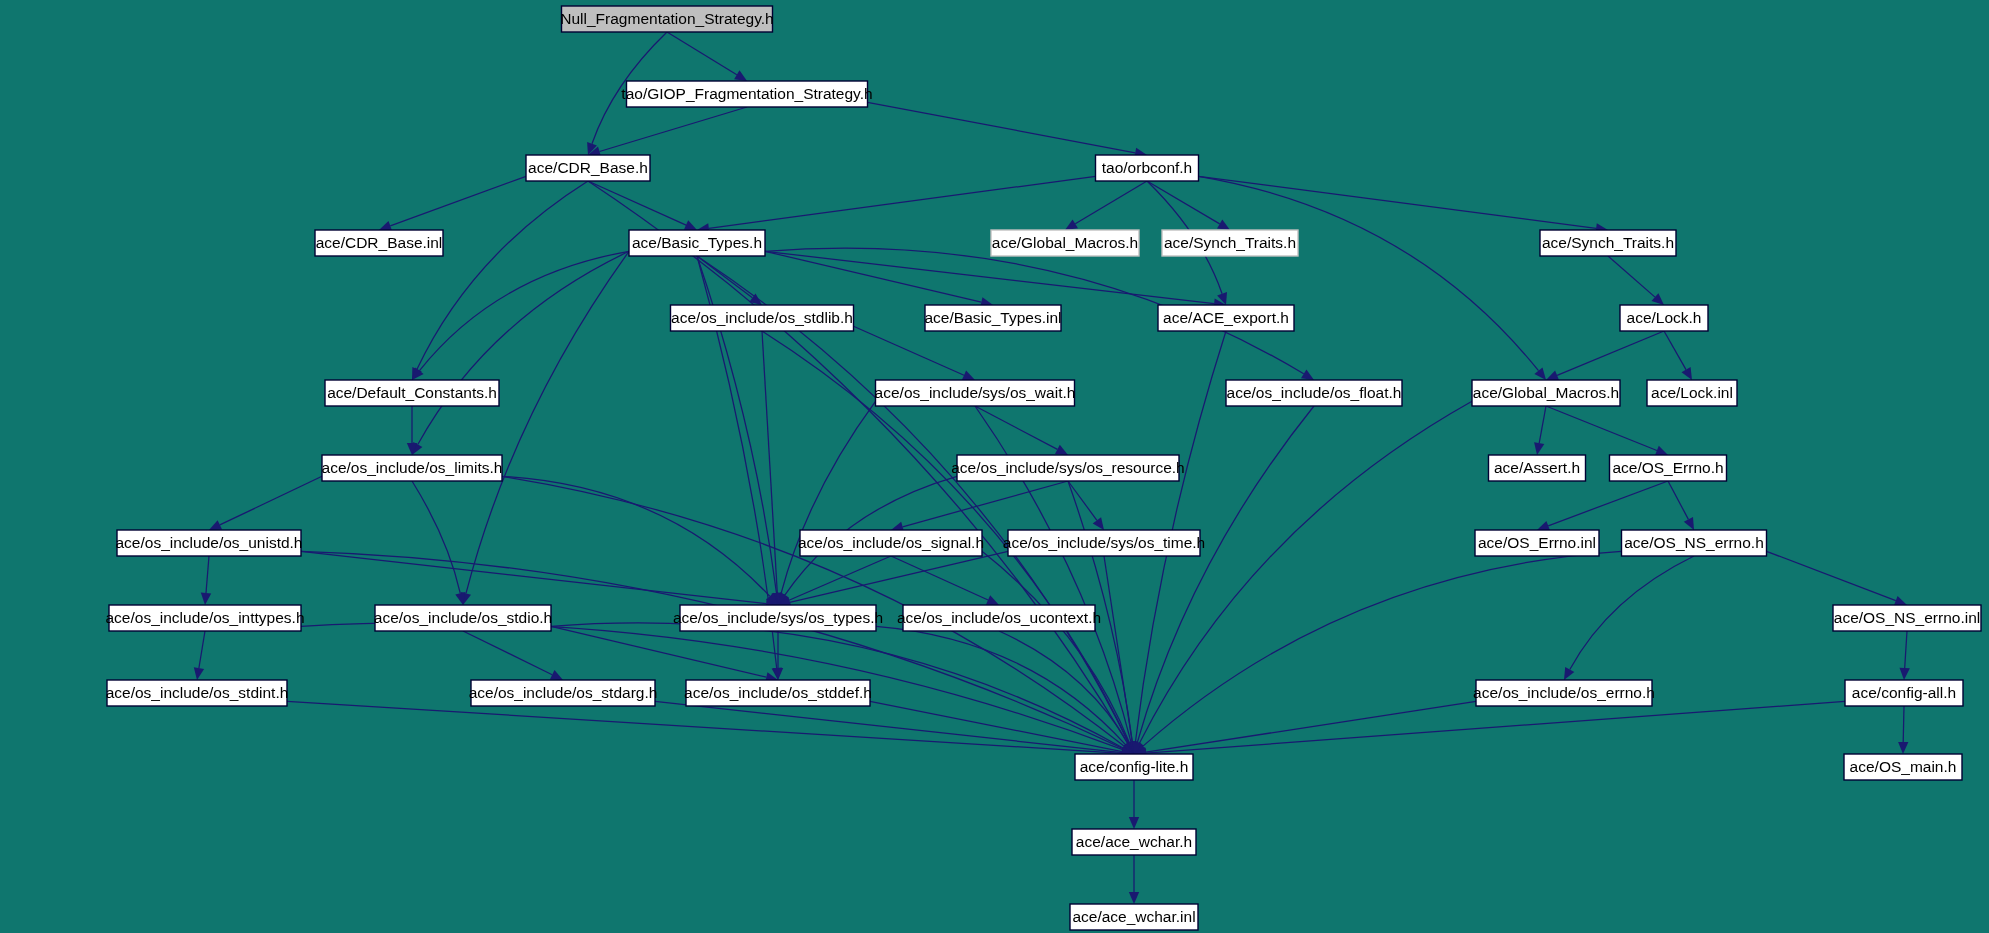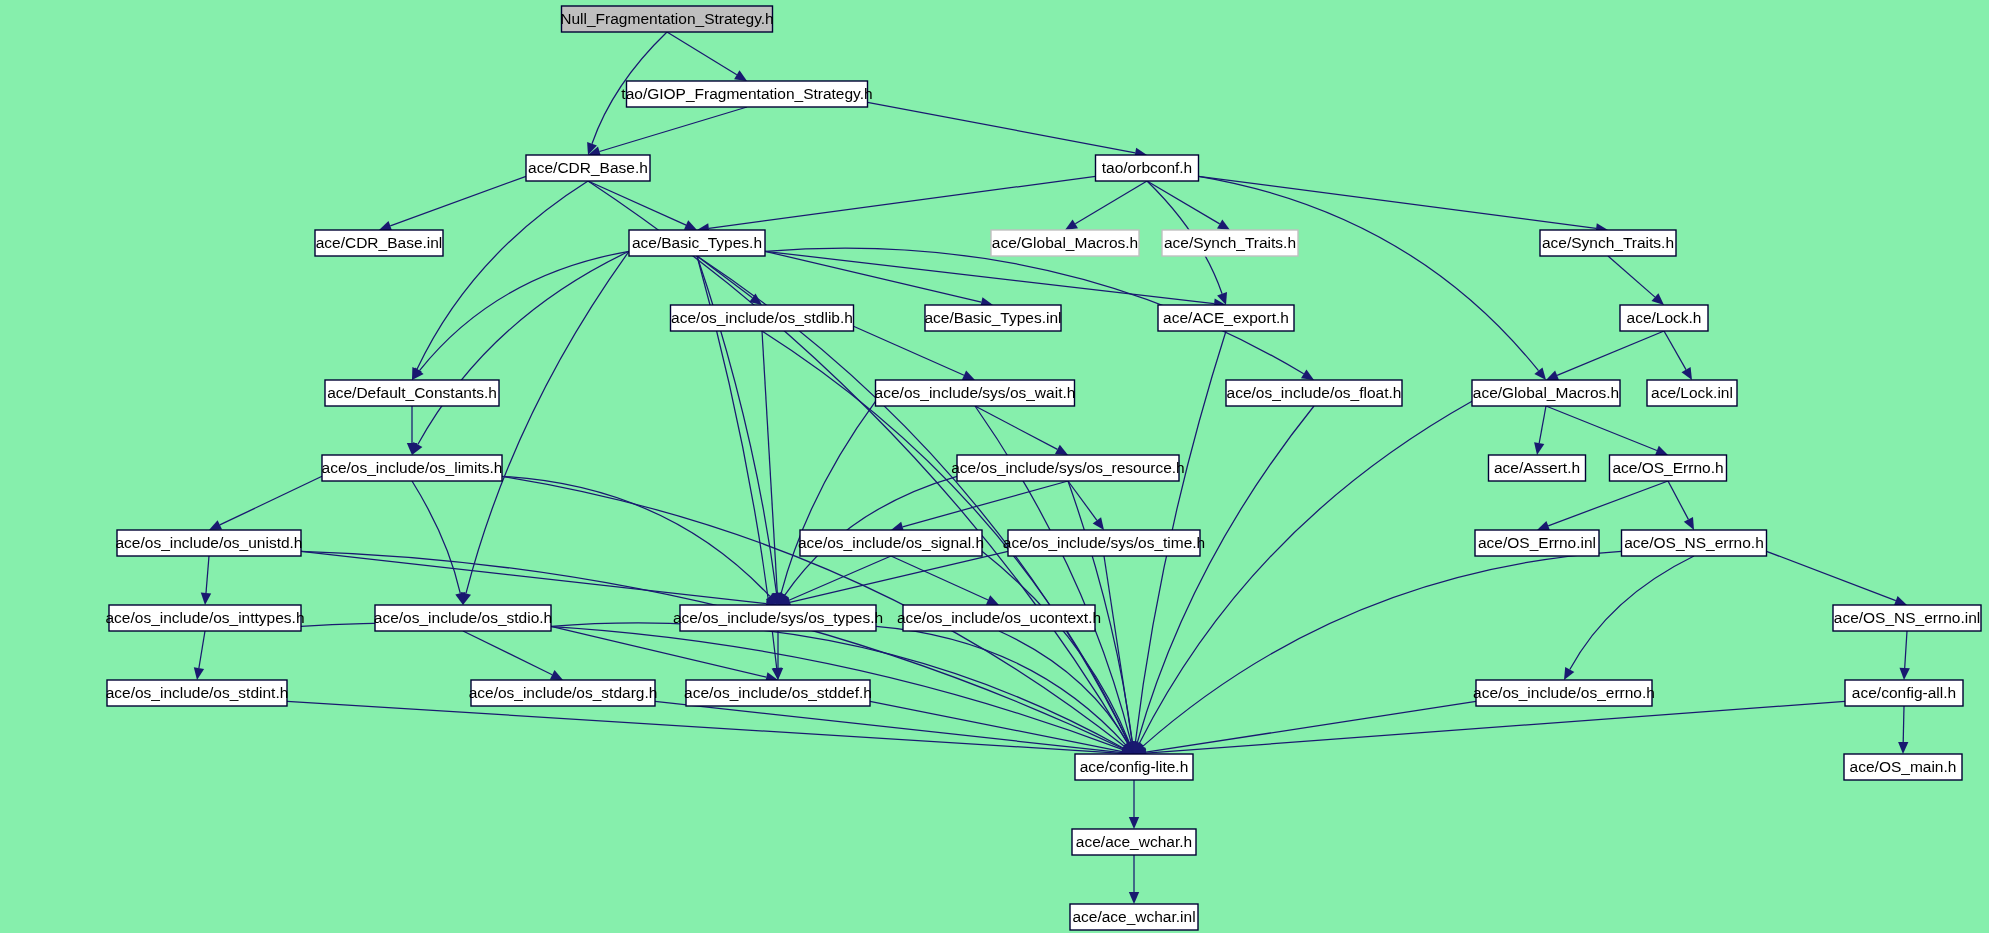--- a/index.html
+++ b/index.html
@@ -7,21 +7,21 @@
     padding: 0;
     background: #ffffff;
   }
   body {
     font-family: "Liberation Sans", sans-serif;
   }
   #graph-root {
     position: relative;
     width: 1989px;
     height: 933px;
-    background: #86efac;
+    background: #0f766e;
     overflow: hidden;
   }
   svg#graph-svg {
     position: absolute;
     left: 0;
     top: 0;
     width: 1989px;
     height: 933px;
   }
   .node-box {

